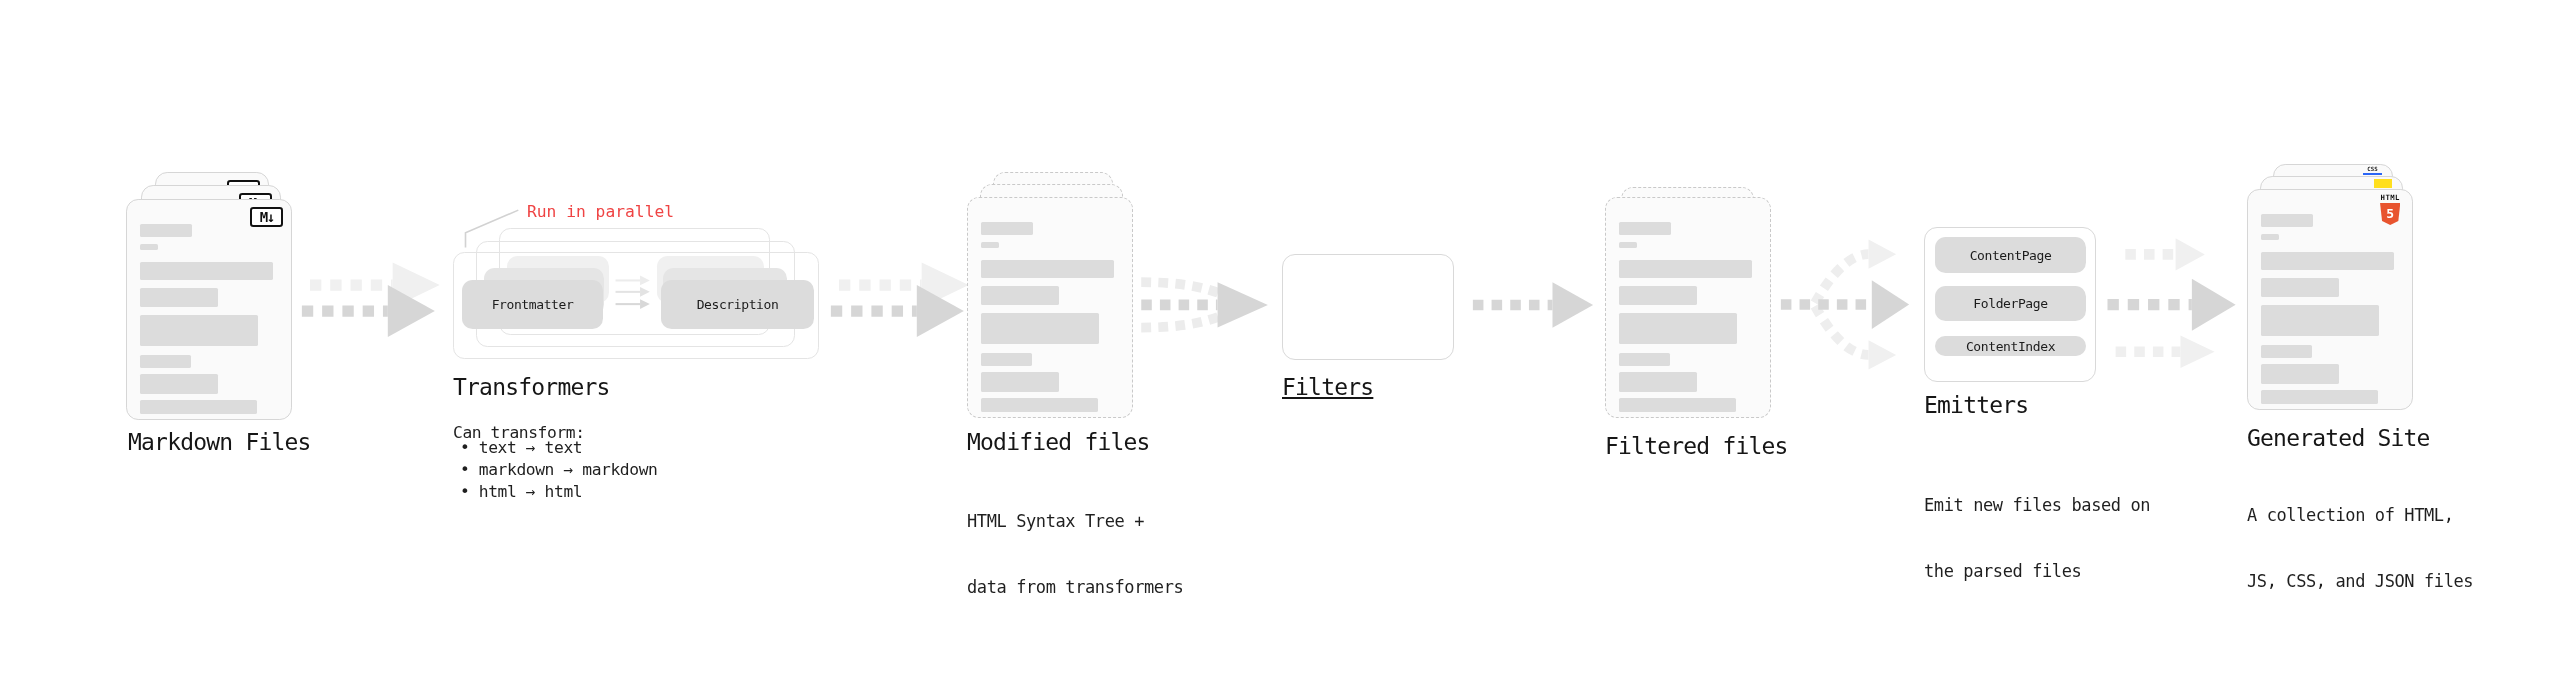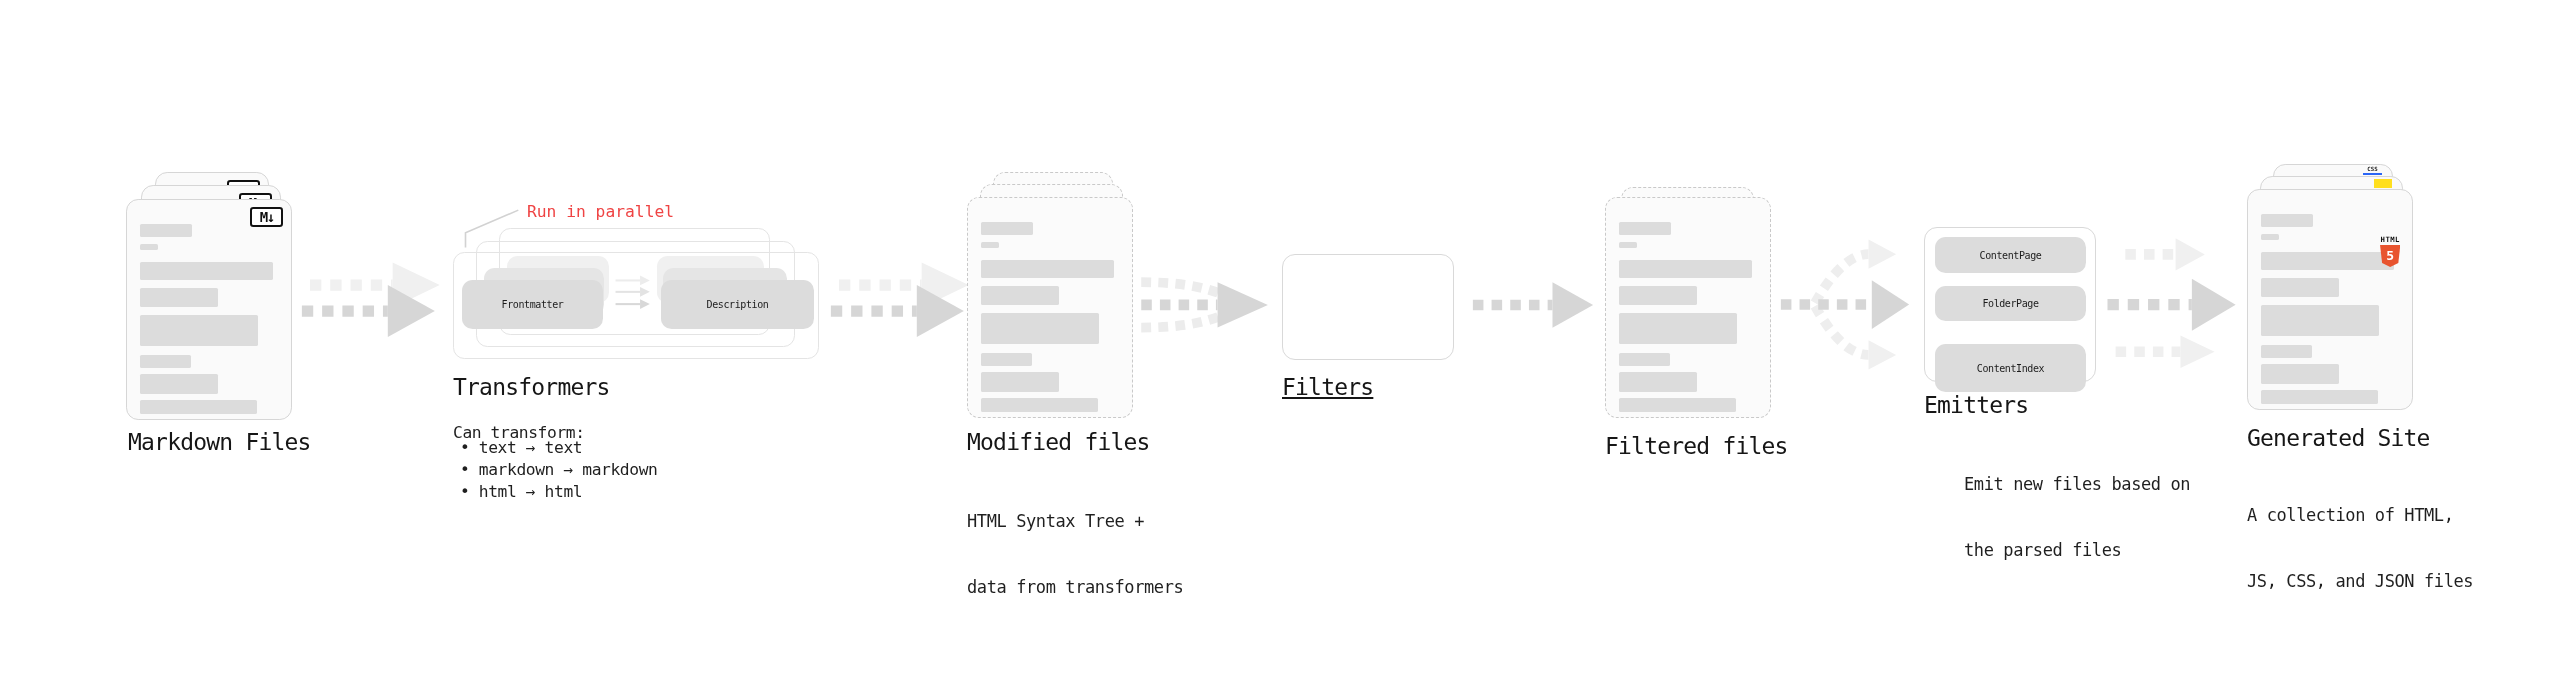--- a/index.html
+++ b/index.html
@@ -20,40 +20,40 @@
   .b8 { width: 117px; height: 14px; margin-top: 6.5px; }
 
   
   .md-icon { position: absolute; top: 6.5px; right: 8.1px; width: 32.5px; height: 20.3px;
              border: 2.4px solid #111; border-radius: 3.3px; background: #fff;
              display: flex; align-items: center; justify-content: center;
              font-size: 14px; font-weight: bold; color: #111; letter-spacing: -1.6px; }
 
   
   .html5-logo { position: absolute; top: 4.1px; right: 7.3px; width: 29px; text-align: center; }
-  .html5-word { font-size: 7.3px; font-weight: bold; color: #111; letter-spacing: 0.4px; line-height: 8.1px; margin-top: 42px; }
+  .html5-word { font-size: 7.3px; font-weight: bold; color: #111; letter-spacing: 0.4px; line-height: 8.1px; }
   .html5-shield { width: 20.3px; height: 22px; margin: 0.8px auto 0; background: #e8542f; color: #fff;
                   clip-path: polygon(0% 0%, 100% 0%, 90% 82%, 50% 100%, 10% 82%);
                   display: flex; align-items: center; justify-content: center;
                   font-size: 13px; font-weight: bold; }
   .js-chip  { position: absolute; top: 2.4px; right: 9.8px; width: 18.7px; height: 9px; background: #ffdf1e; }
   .css-chip { position: absolute; top: 2.4px; right: 9.8px; width: 19.5px; text-align: center;
               font-size: 5.7px; font-weight: bold; color: #222; line-height: 5.7px;
               border-bottom: 2.4px solid #2b66f6; }
 
   
   .stage-title { position: absolute; font-size: 23px; font-weight: 500; color: #161616; letter-spacing: -0.8px; white-space: pre; }
   .stage-sub   { position: absolute; font-size: 17px; color: #1f1f1f; line-height: 22px; letter-spacing: -0.4px; white-space: pre; }
   .note-list   { position: absolute; font-size: 16.3px; color: #1f1f1f; line-height: 22px; letter-spacing: -0.4px; white-space: pre; }
   .parallel-label { position: absolute; font-size: 16.3px; color: #ef4444; letter-spacing: 0px; white-space: pre; }
 
   
   .pill { position: absolute; background: #dcdcdc; border-radius: 10.6px;
           display: flex; align-items: center; justify-content: center;
-          font-size: 10px; color: #1c1c1c; letter-spacing: -0.4px; }
+          font-size: 13px; color: #1c1c1c; letter-spacing: -0.4px; }
   .pill.ghost1 { background: #e5e5e5; }
   .pill.ghost2 { background: #f0f0f0; }
 
   
   .outline-box { position: absolute; border: 1.6px solid #e4e4e4; border-radius: 11.4px; background: transparent; }
   .panel-box   { position: absolute; border: 1.6px solid #d9d9d9; border-radius: 13px; background: #ffffff; }
 
   svg { position: absolute; overflow: visible; }
 </style>
 </head>
@@ -177,23 +177,23 @@
     <polygon points="114,2 114,38 148,20" fill="#f0f0f0"></polygon>
     <path d="M48,84 Q82,144 114,144" fill="none" stroke="#eeeeee" stroke-width="12" stroke-dasharray="12 9"></path>
     <polygon points="114,126 114,162 148,144" fill="#f0f0f0"></polygon>
     <line x1="6" y1="82" x2="118" y2="82" stroke="#d6d6d6" stroke-width="13" stroke-dasharray="13 10"></line>
     <polygon points="118,52 118,112 164,82" fill="#d6d6d6"></polygon>
   </svg>
 
   <div class="panel-box" style="left:1924px; top:227px; width:172px; height:155px;"></div>
   <div class="pill" style="left:1935px; top:237px; width:151px; height:36px;">ContentPage</div>
   <div class="pill" style="left:1935px; top:286px; width:151px; height:35px;">FolderPage</div>
-  <div class="pill" style="left:1935px; top:344px; width:151px; height:48px;">ContentIndex</div>
+  <div class="pill" style="left:1935px; top:336px; width:151px; height:20px;">ContentIndex</div>
   <div class="stage-title" style="left:1924px; top:392px;text-align:right;">Emitters</div>
-  <div class="stage-sub" style="left:1924px; top:429px;margin-left:40px;">
+  <div class="stage-sub" style="left:1924px; top:450px;">
     <div>Emit new files based on</div>
     <div>the parsed files</div>
   </div>
 
   <svg style="left:2101px; top:226px;" width="146" height="146" viewBox="0 0 180 180">
     <line x1="30" y1="35" x2="92" y2="35" stroke="#efefef" stroke-width="13" stroke-dasharray="13 10"></line>
     <polygon points="92,15 92,55 128,35" fill="#f0f0f0"></polygon>
     <line x1="8" y1="97" x2="112" y2="97" stroke="#d6d6d6" stroke-width="14" stroke-dasharray="14 11"></line>
     <polygon points="112,65 112,129 166,97" fill="#d6d6d6"></polygon>
     <line x1="18" y1="155" x2="98" y2="155" stroke="#efefef" stroke-width="13" stroke-dasharray="13 10"></line>

